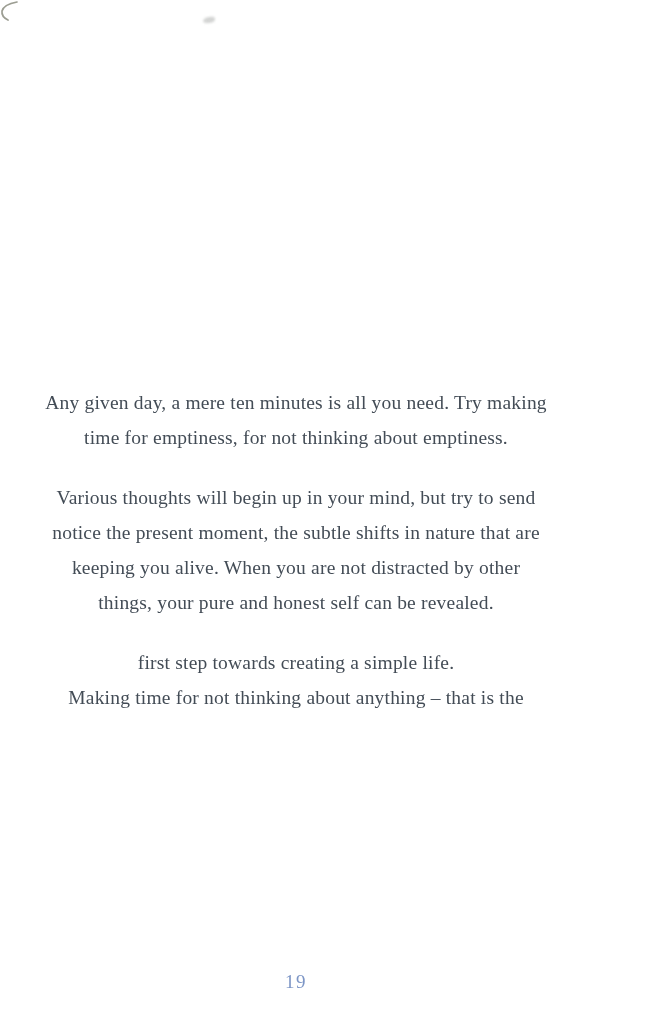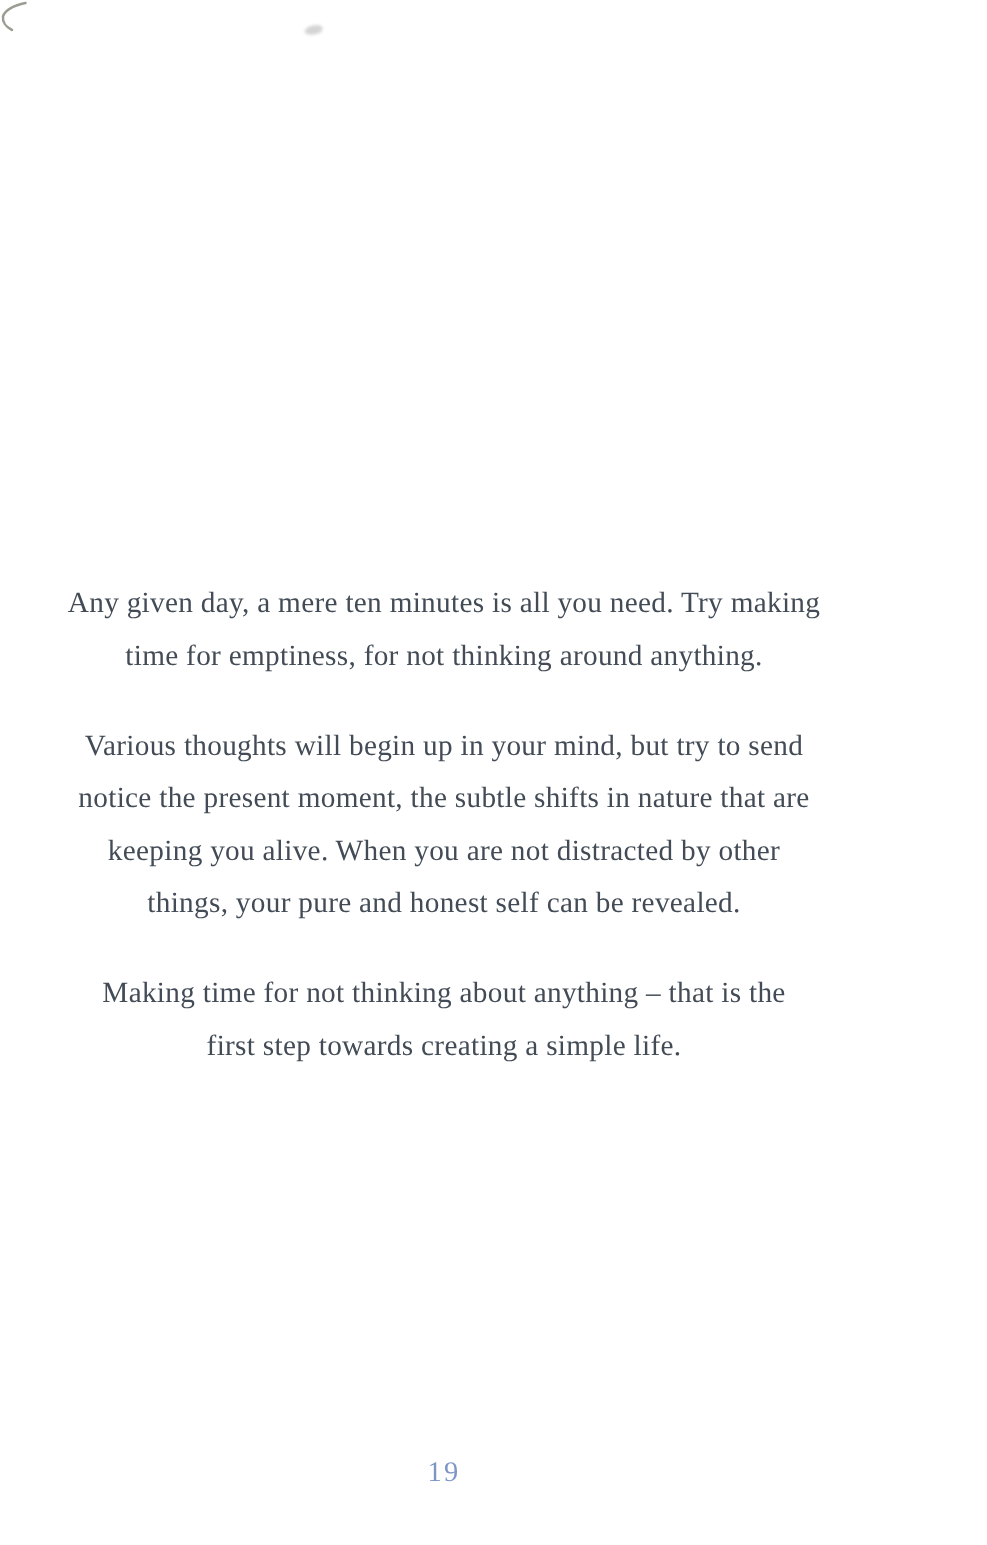--- a/index.html
+++ b/index.html
@@ -74,34 +74,34 @@
   <svg class="corner-stroke" viewBox="0 0 24 26" fill="none" xmlns="http://www.w3.org/2000/svg">
     <path d="M17,2 C9,3.5 3,7 2,11 C1.5,14.5 4,18 8,20" stroke="currentColor" stroke-width="1.7" stroke-linecap="round" fill="none"></path>
   </svg>
 
   <div class="smudge"></div>
 
   <main class="text-block">
 
     <p class="paragraph">
       <span class="line">Any given day, a mere ten minutes is all you need. Try making</span>
-      <span class="line">time for emptiness, for not thinking around anything.</span>
+      <span class="line">time for emptiness, for not thinking about emptiness.</span>
     </p>
 
 
     <p class="paragraph">
       <span class="line">Various thoughts will begin up in your mind, but try to send</span>
       <span class="line">notice the present moment, the subtle shifts in nature that are</span>
       <span class="line">keeping you alive. When you are not distracted by other</span>
       <span class="line">things, your pure and honest self can be revealed.</span>
     </p>
 
     <p class="paragraph">
+      <span class="line">first step towards creating a simple life.</span>
       <span class="line">Making time for not thinking about anything – that is the</span>
-      <span class="line">first step towards creating a simple life.</span>
     </p>
 
   </main>
 
   <footer class="footer">
     <span class="page-number">19</span>
   </footer>
 
 </div>
 

